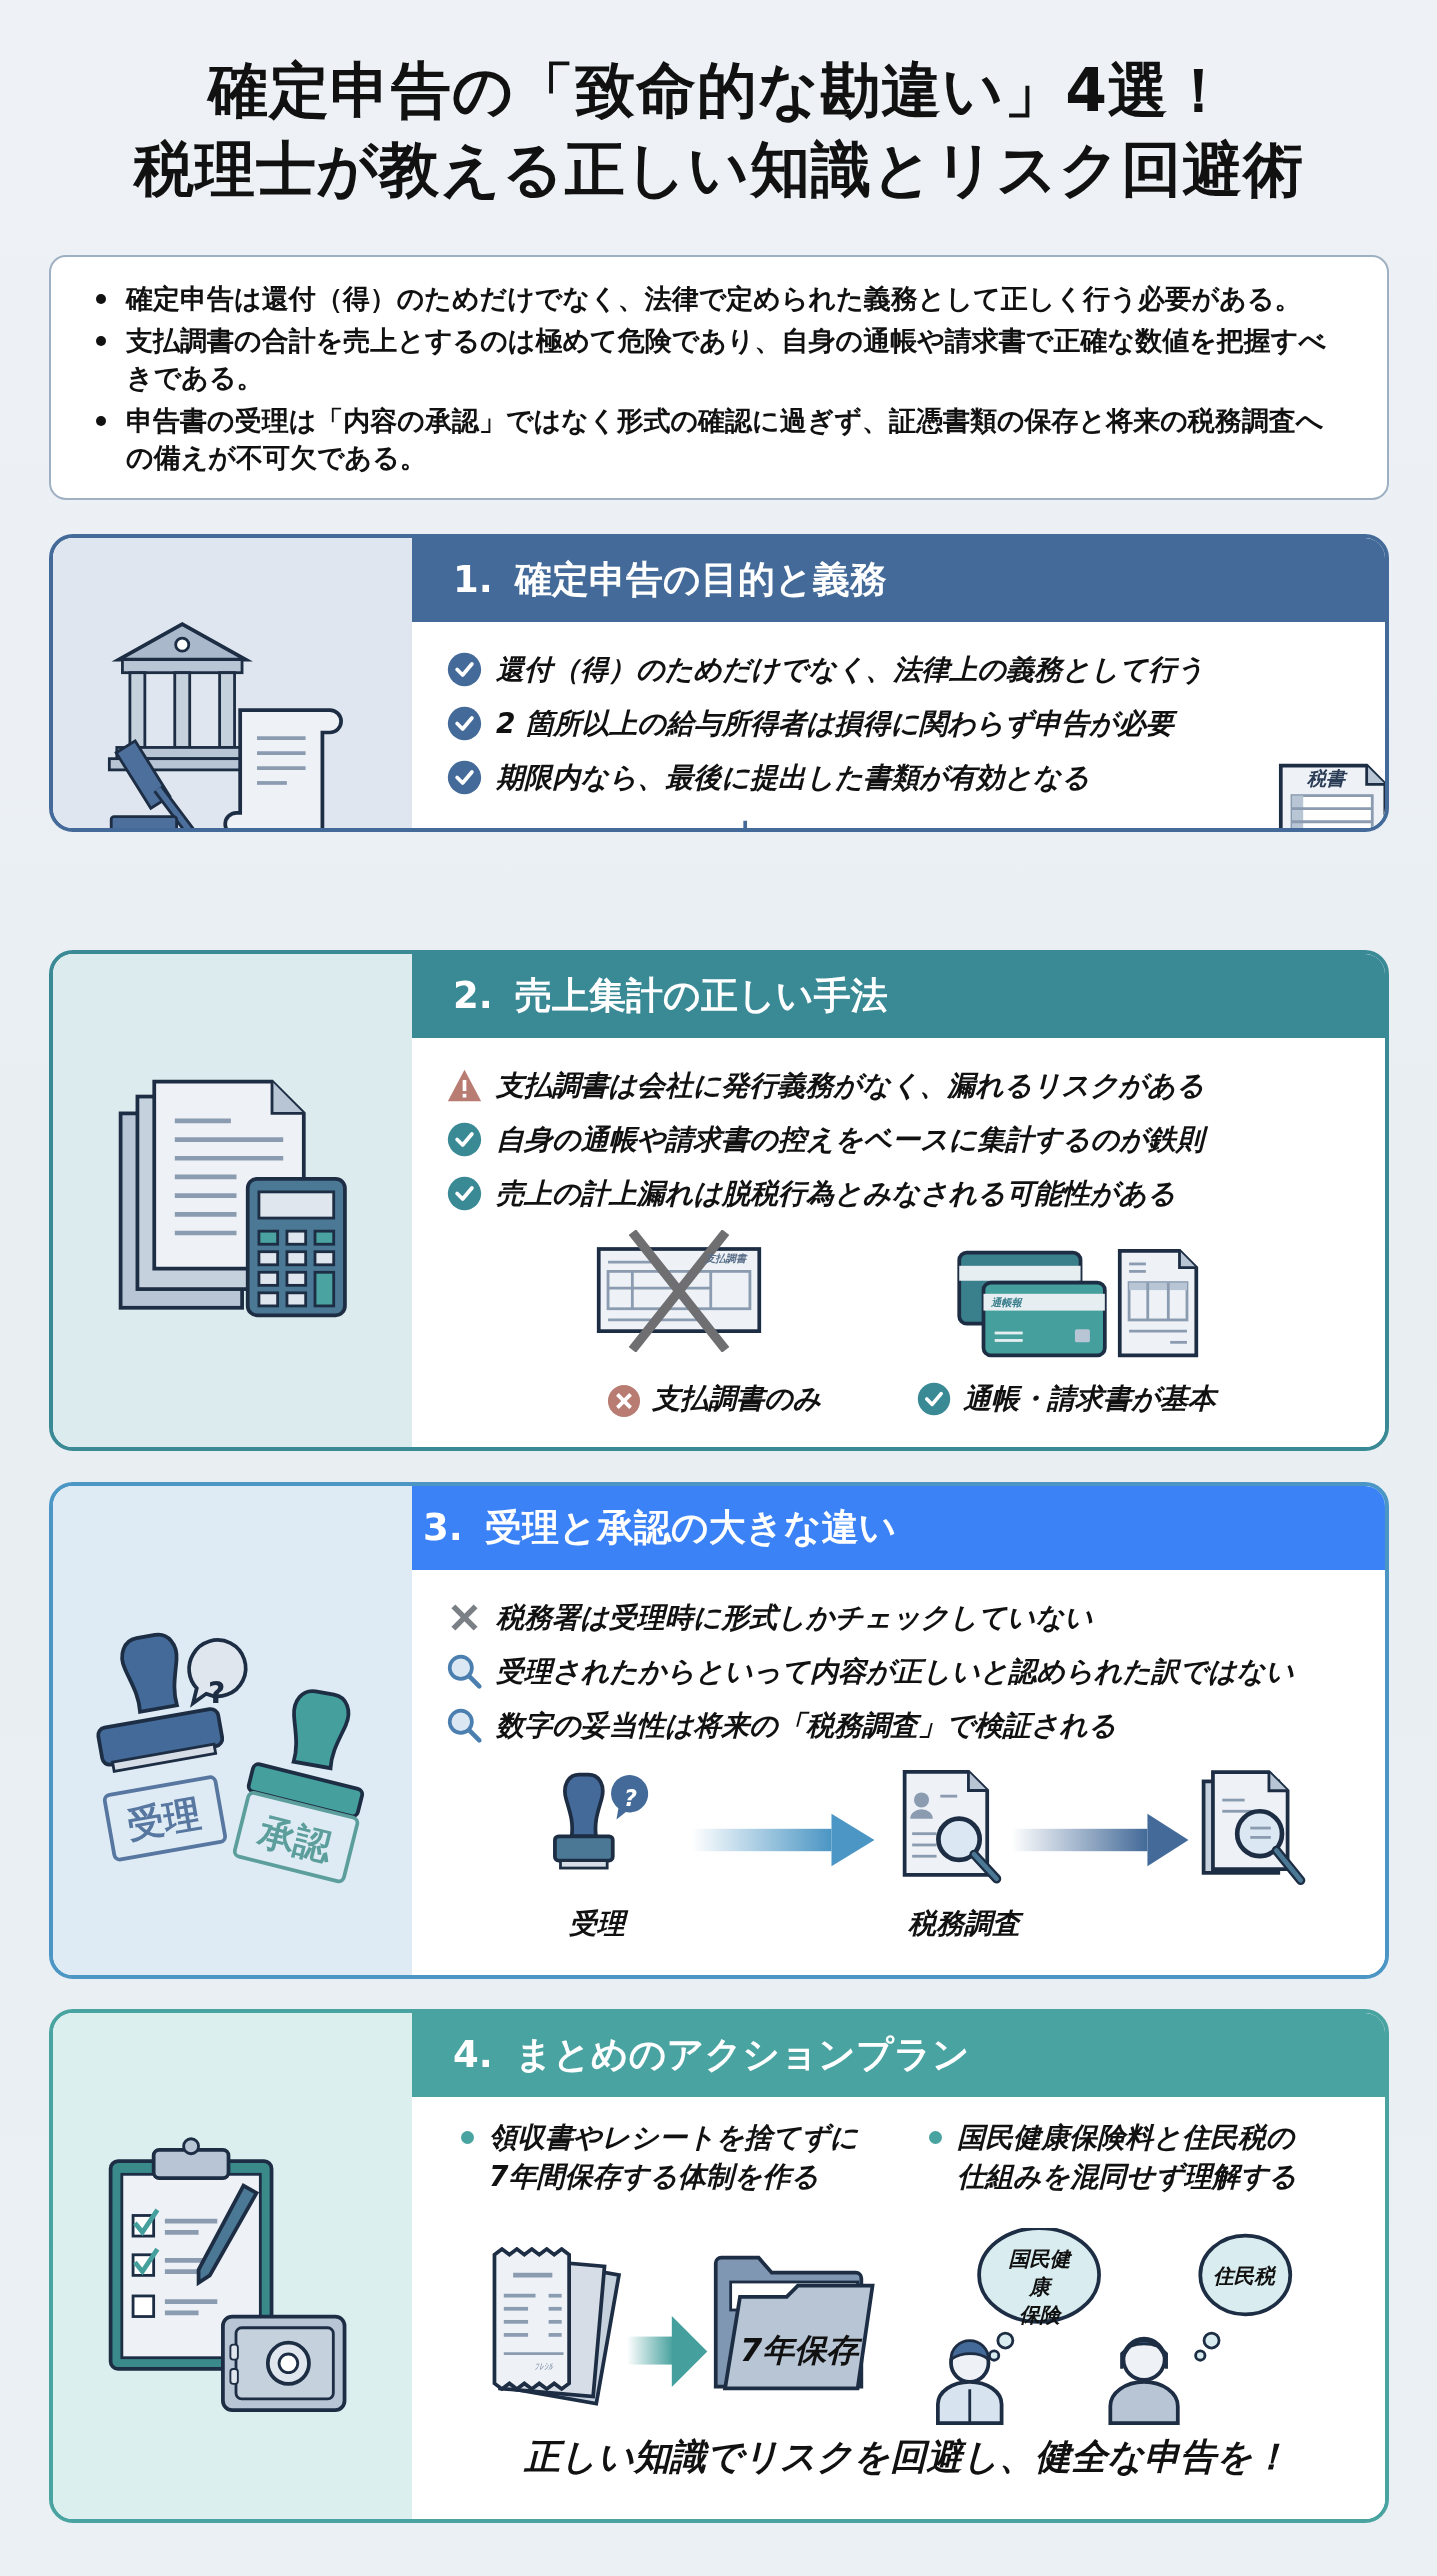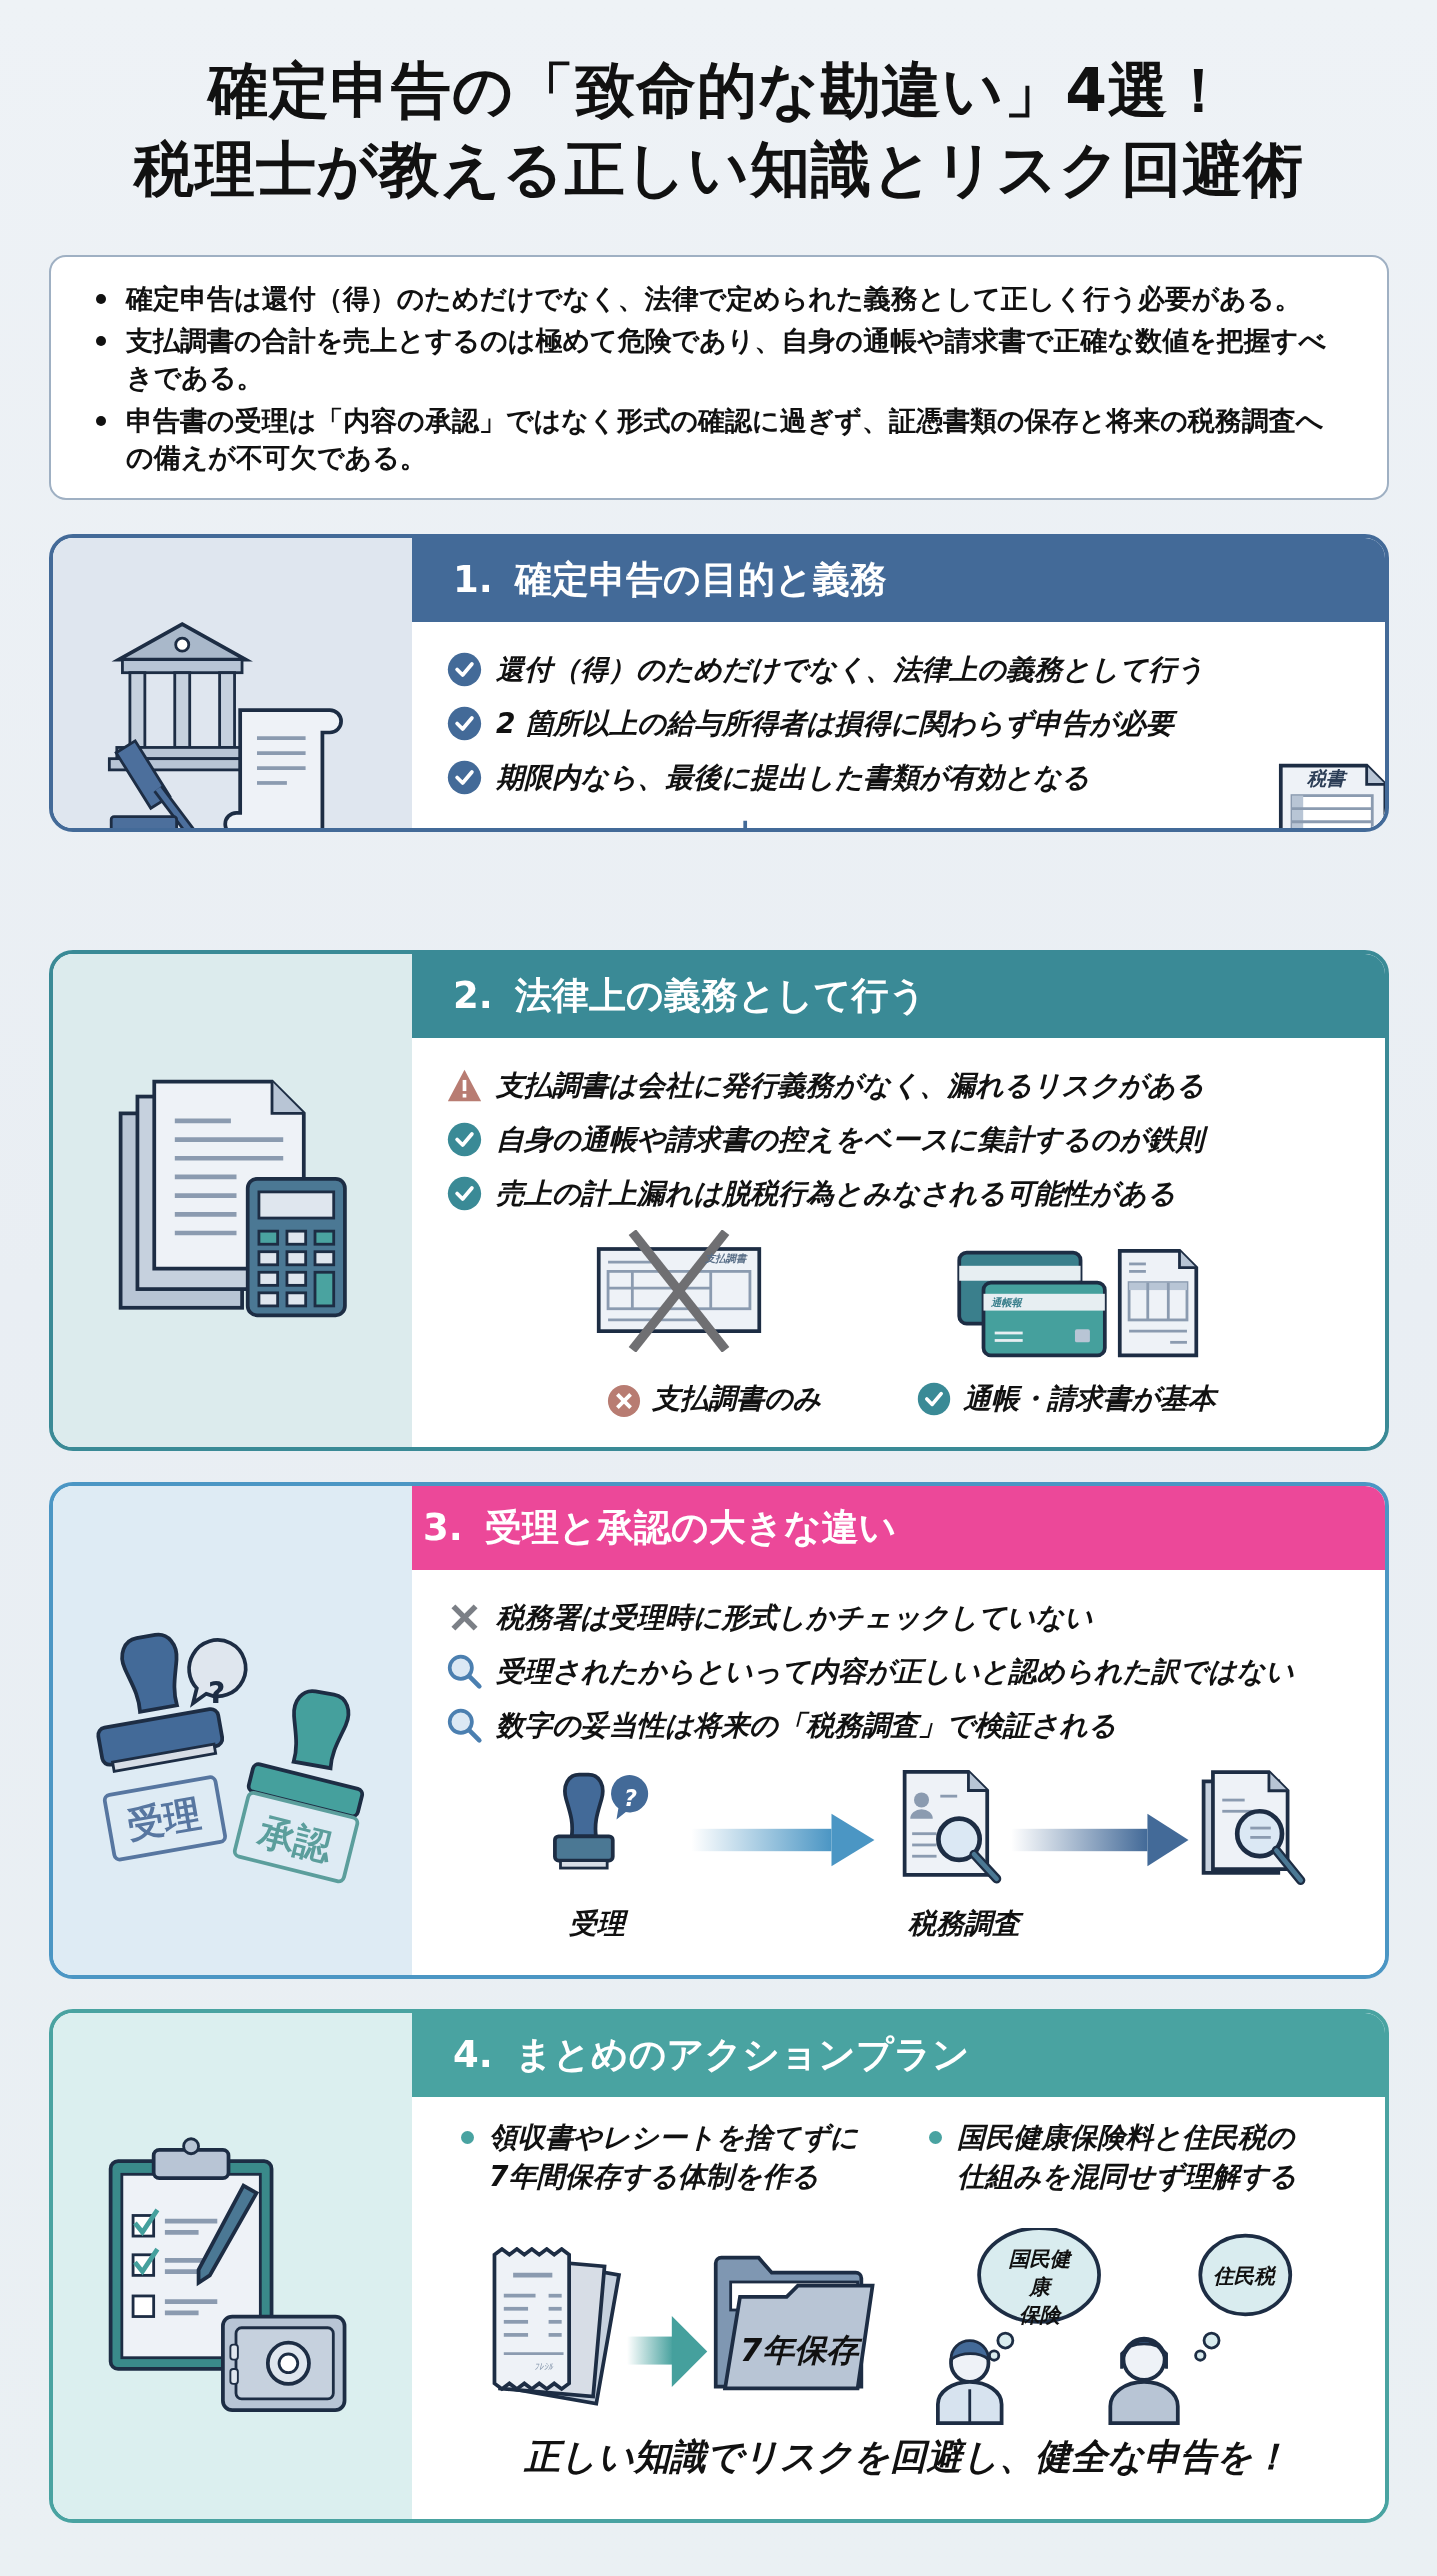--- a/index.html
+++ b/index.html
@@ -46,21 +46,21 @@
   .card .body { position: absolute; left: 359px; right: 0; top: 84px; bottom: 0; background: #fff; font-style: italic; }
 
   .c1 { top: 534px; height: 298px; border-color: #436a98; }
   .c1 .left { background: #dfe6ef; }
   .c1 .head { background: #436a98; }
   .c2 { top: 950px; height: 501px; border-color: #3a8a96; }
   .c2 .left { background: #dcebed; }
   .c2 .head { background: #3a8a96; }
   .c3 { top: 1482px; height: 497px; border-color: #4b96c4; }
   .c3 .left { background: #deebf4; }
-  .c3 .head { background: #ec4899; padding-left: 11px; }
+  .c3 .head { background: #3b82f6; padding-left: 11px; }
   .c4 { top: 2009px; height: 514px; border-color: #49a3a1; }
   .c4 .left { background: #dbefef; }
   .c4 .head { background: #49a3a1; }
 
   .items { position: absolute; left: 34px; top: 20.6px; }
   .item {
     display: flex; align-items: center; height: 54px;
     font-size: 28px; font-weight: bold; color: #111; white-space: nowrap;
   }
   .item .ic { width: 37px; height: 37px; margin-right: 13px; flex-shrink: 0; }
@@ -191,21 +191,21 @@
         <rect x="154" y="210" width="20" height="14" fill="#dfe6ee"></rect>
           <rect x="184" y="210" width="20" height="14" fill="#dfe6ee"></rect>
           <rect x="214" y="210" width="20" height="36" fill="#4aa3a0"></rect>
         <rect x="154" y="232" width="20" height="14" fill="#dfe6ee"></rect>
           <rect x="184" y="232" width="20" height="14" fill="#dfe6ee"></rect>
       </g>
     </svg>
   </div>
   <div class="head">
     <span>2.</span>
-    <span style="margin-left:9.4px">法律上の義務として行う</span>
+    <span style="margin-left:9.4px">売上集計の正しい手法</span>
   </div>
   <div class="body">
     <div class="items">
       <div class="item">
         <svg class="ic" viewBox="0 0 40 40">
             <polygon points="20,3 38,37 2,37" fill="#b87c72"></polygon>
             <rect x="18" y="14" width="4" height="12" fill="#fff"></rect>
             <rect x="18" y="29" width="4" height="4" fill="#fff"></rect>
           </svg>
         <span>支払調書は会社に発行義務がなく、漏れるリスクがある</span>

